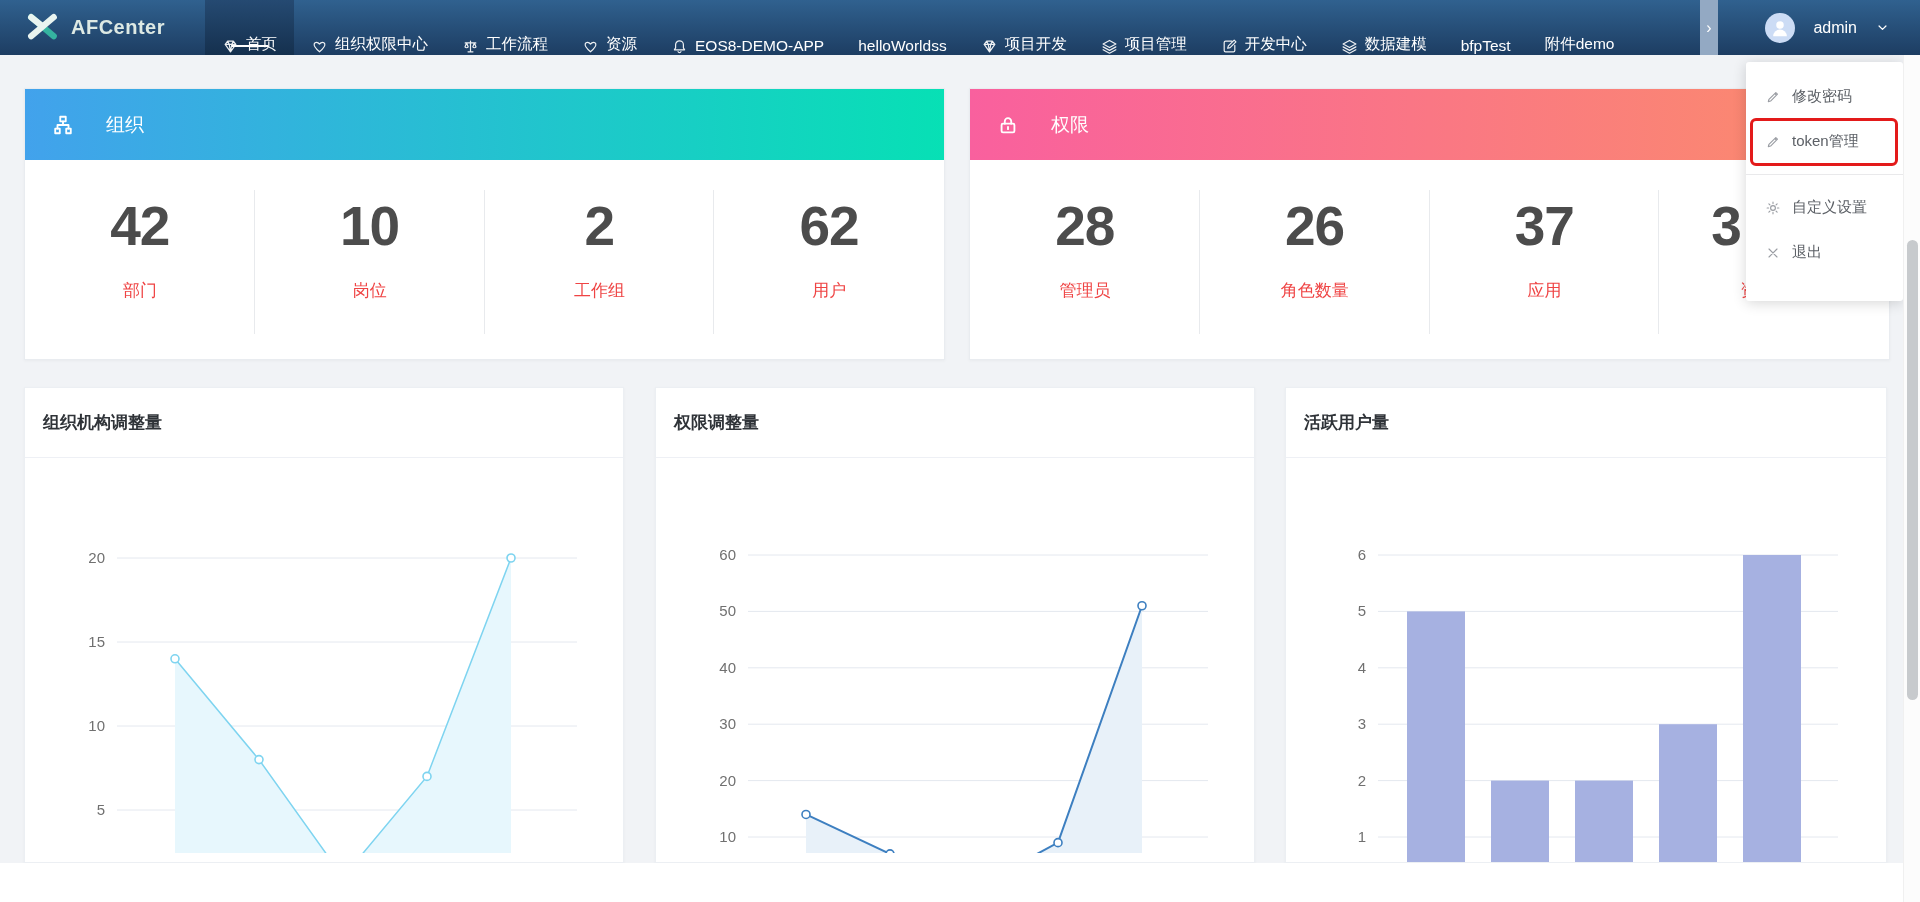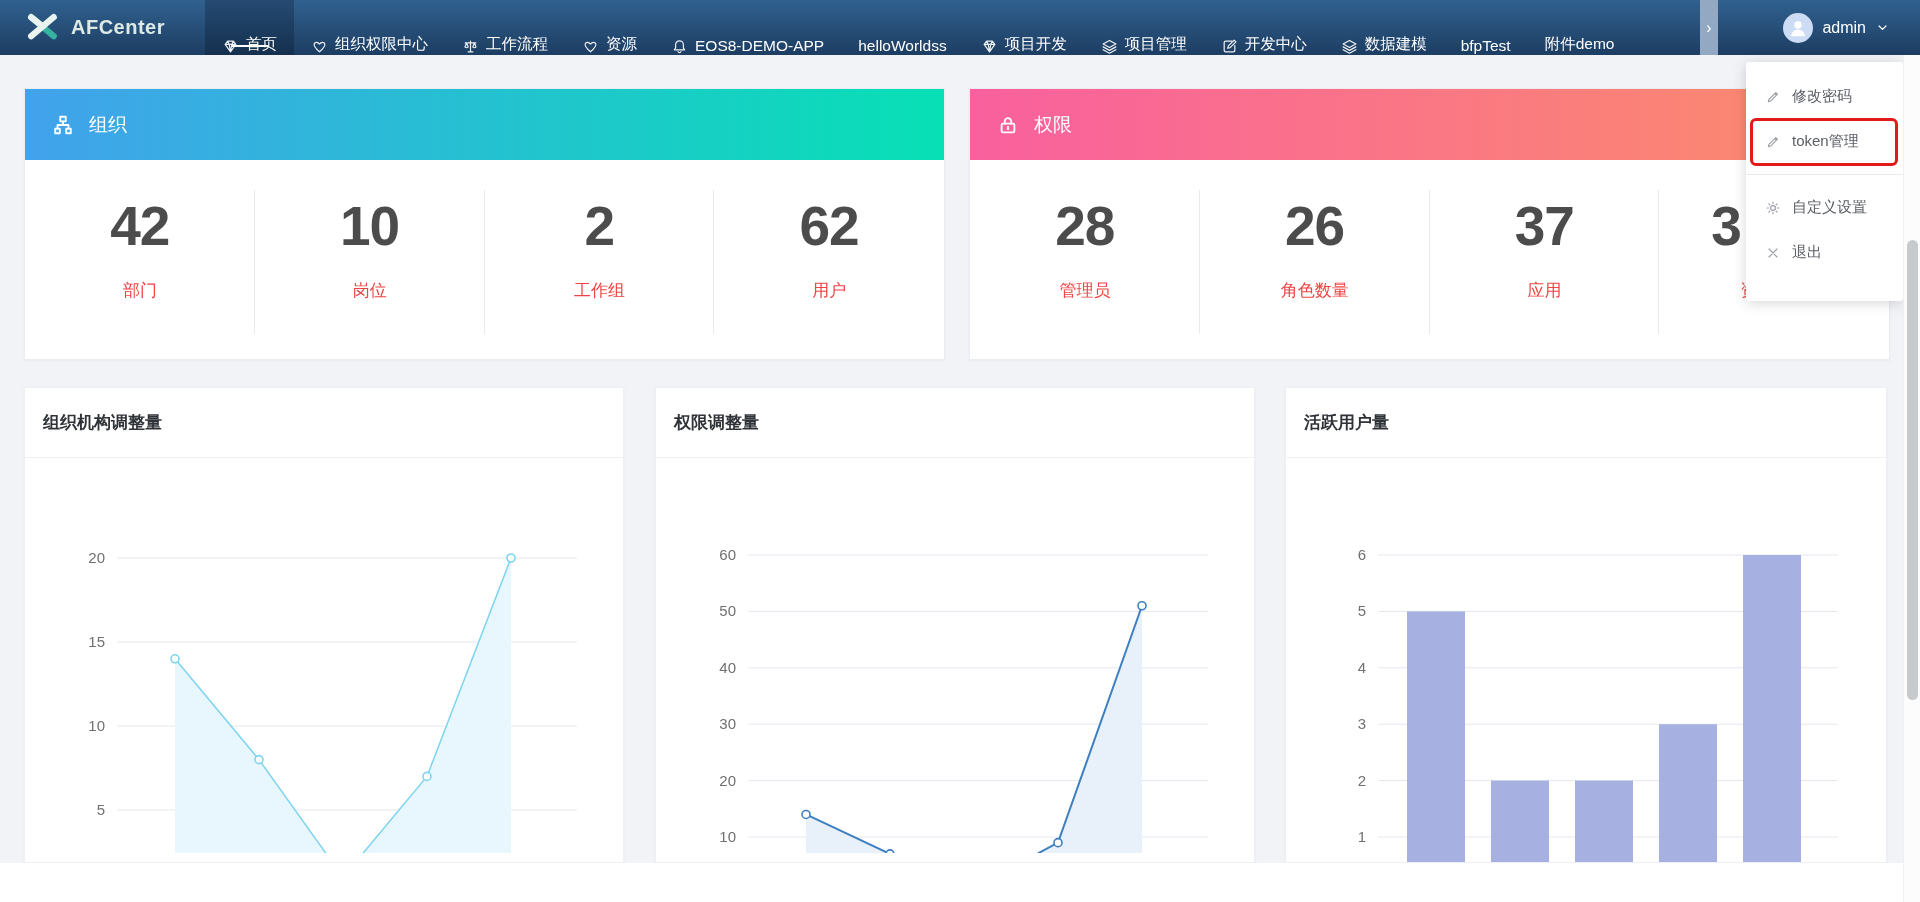--- a/index.html
+++ b/index.html
@@ -16,40 +16,40 @@
   .nav-menu { display:flex; align-items:stretch; margin-left:40px; }
   .nav-item { position:relative; display:flex; align-items:flex-end; gap:7px; padding:0 17px;
     color:#ffffff; font-size:15.5px; white-space:nowrap; cursor:pointer; }
   .nav-item .nicon { display:flex; color:rgba(255,255,255,.92); }
   .nav-item.active { background:linear-gradient(180deg,#254a72,#15304e); }
   .nav-item.active .nav-label::after { content:''; position:absolute; bottom:8px; left:50%;
     transform:translateX(-50%); width:36px; height:2px; background:#fff; }
   .nav-more { position:absolute; left:1700px; top:0; width:18px; height:55px; background:#93a9c3;
     display:flex; align-items:center; justify-content:center; color:#fff; cursor:pointer; }
   .user-box { position:absolute; right:30px; top:0; height:55px; display:flex; align-items:center;
-    gap:9px; color:#fff; font-size:16px; cursor:pointer; }
+    gap:18px; color:#fff; font-size:16px; cursor:pointer; }
   .avatar { width:30px; height:30px; border-radius:50%; background:#ccdcf5; display:flex;
     align-items:center; justify-content:center; color:#fff; overflow:hidden; }
 
   
   .user-menu { position:absolute; left:1746px; top:62px; width:157px; background:#fff;
     border-radius:3px; box-shadow:0 2px 14px rgba(0,0,0,.16); padding:12px 0 26px 0; z-index:90; }
   .um-item { position:relative; height:45px; display:flex; align-items:center; gap:11px;
     padding-left:19px; font-size:15px; color:#5c6066; cursor:pointer; }
   .um-item .uicon { color:#9a9da3; display:flex; }
   .um-item.highlighted::after { content:''; position:absolute; left:4px; right:5px; top:-1px;
     bottom:-2px; border:3px solid #e31a1a; border-radius:6px; pointer-events:none; }
   .um-divider { height:1px; background:#e9e9eb; margin:10px 0; }
 
   
   .stat-card { position:absolute; top:88px; height:272px; background:#fff;
     border:1px solid #e9ecf0; box-shadow:0 1px 3px rgba(0,0,0,.04); }
   .stat-card.c0 { left:24px; width:921px; }
   .stat-card.c1 { left:969px; width:921px; }
-  .stat-head { height:71px; display:flex; align-items:center; gap:15px; padding-left:27px; color:#fff; }
+  .stat-head { height:71px; display:flex; align-items:center; gap:32px; padding-left:27px; color:#fff; }
   .stat-head .hicon { display:flex; }
   .stat-title { font-size:19px; }
   .stat-body { display:flex; height:200px; }
   .stat-col { position:relative; flex:1; display:flex; flex-direction:column; align-items:center;
     padding-top:36px; }
   .stat-col:not(:last-child)::after { content:''; position:absolute; right:0; top:30px; bottom:26px;
     width:1px; background:#e8eaed; }
   .stat-num { font-size:55px; font-weight:bold; color:#4c4c4c; letter-spacing:-1px; line-height:1.1; }
   .stat-col.clipped .stat-num { transform:translateX(-48px); }
   .stat-label { margin-top:22px; font-size:17px; color:#ef4444; }

